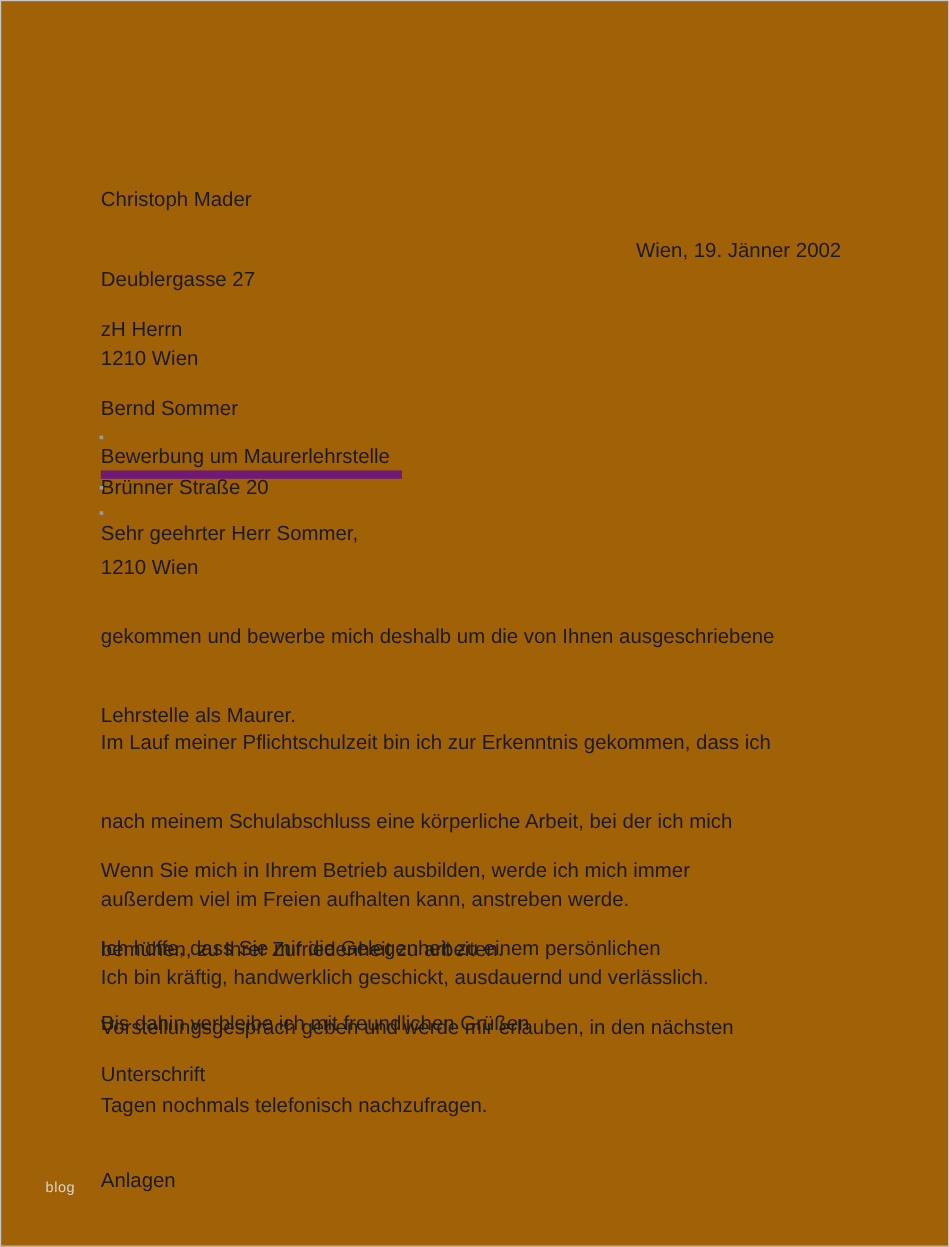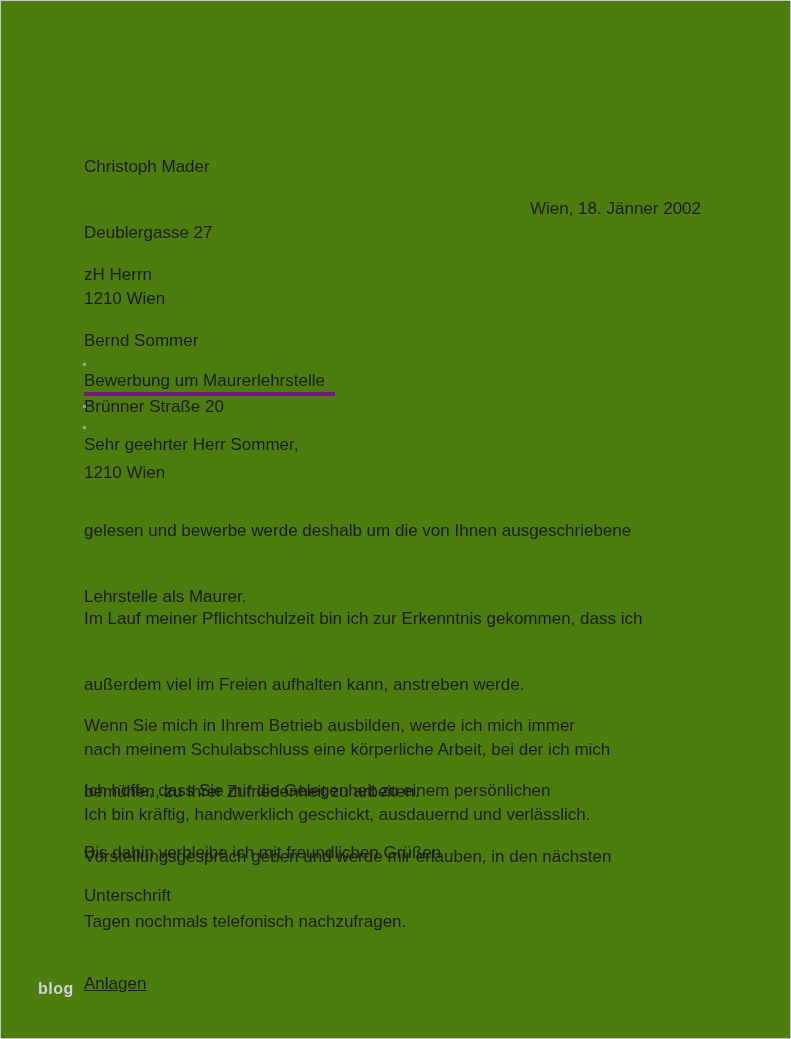--- a/index.html
+++ b/index.html
@@ -5,42 +5,42 @@
   html, body {
     margin: 0;
     padding: 0;
     background: #e9e9e9;
     font-family: "Liberation Sans", sans-serif;
   }
   .page {
     position: relative;
     width: 789px;
     height: 1037px;
-    background: #4d7c0f;
+    background: #a16207;
     border: 1px solid #c6c6c6;
     overflow: hidden;
     color: #1b1b1b;
     font-size: 17px;
   }
   .block { position: absolute; line-height: 22px; white-space: pre; }
   .para  { position: absolute; line-height: 21.7px; white-space: pre; }
 
   .sender    { top: 111px; left: 83px; }
   .dateline  { top: 197px; left: 83px; width: 617px; text-align: right; }
   .recipient { top: 219px; left: 83px; }
 
   .subject {
     position: absolute;
     top: 369px;
     left: 83px;
     line-height: 22px;
   }
   .subject .subject-text {
     display: inline-block;
-    border-bottom: 4px solid #701a75;
+    border-bottom: 7px solid #701a75;
     padding-right: 10px;
   }
 
   .stray-mark {
     position: absolute;
     width: 3px;
     height: 3px;
     background: #9b9b9b;
   }
   .m1 { top: 362px; left: 82px; }
@@ -49,73 +49,72 @@
 
   .salutation { top: 433px; left: 83px; }
   .p1 { top: 476px; left: 83px; }
   .p2 { top: 564px; left: 83px; }
   .p3 { top: 671px; left: 83px; }
   .p4 { top: 736px; left: 83px; }
 
   .closing    { top: 841px; left: 83px; }
   .signature  { top: 884px; left: 83px; }
   .enclosures { top: 929px; left: 83px; }
-  .enc-heading { text-decoration: underline; }
+  .enc-heading { }
 
   .watermark {
     position: absolute;
     top: 982px;
     left: 37px;
-    font-size: 16px;
+    font-size: 12px;
     color: #d4d4d4;
     letter-spacing: 0.5px;
     line-height: 12px;
-    font-weight: bold;
   }
 </style>
 </head>
 <body>
 
 <div class="page">
 
   <div class="block sender">
     <div>Christoph Mader</div>
     <div>Deublergasse 27</div>
     <div>1210 Wien</div>
   </div>
 
-  <div class="block dateline">Wien, 18. Jänner 2002</div>
+  <div class="block dateline">Wien, 19. Jänner 2002</div>
 
   <div class="block recipient">
     <div>zH Herrn</div>
     <div>Bernd Sommer</div>
     <div>Brünner Straße 20</div>
     <div>1210 Wien</div>
   </div>
 
   <span class="stray-mark m1"></span>
 
   <div class="subject">
     <span class="subject-text">Bewerbung um Maurerlehrstelle</span>
   </div>
 
   <span class="stray-mark m2"></span>
   <span class="stray-mark m3"></span>
 
   <div class="para salutation">Sehr geehrter Herr Sommer,</div>
 
   <div class="para p1">
-    <div>gelesen und bewerbe werde deshalb um die von Ihnen ausgeschriebene</div>
+    <div>gekommen und bewerbe mich deshalb um die von Ihnen ausgeschriebene</div>
     <div>Lehrstelle als Maurer.</div>
   </div>
 
   <div class="para p2">
     <div>Im Lauf meiner Pflichtschulzeit bin ich zur Erkenntnis gekommen, dass ich</div>
+    <div>nach meinem Schulabschluss eine körperliche Arbeit, bei der ich mich</div>
     <div>außerdem viel im Freien aufhalten kann, anstreben werde.</div>
-    <div>nach meinem Schulabschluss eine körperliche Arbeit, bei der ich mich</div>
     <div>Ich bin kräftig, handwerklich geschickt, ausdauernd und verlässlich.</div>
   </div>
 
   <div class="para p3">
     <div>Wenn Sie mich in Ihrem Betrieb ausbilden, werde ich mich immer</div>
     <div>bemühen, zu Ihrer Zufriedenheit zu arbeiten.</div>
   </div>
 
   <div class="para p4">
     <div>Ich hoffe, dass Sie mir die Gelegenheit zu einem persönlichen</div>

